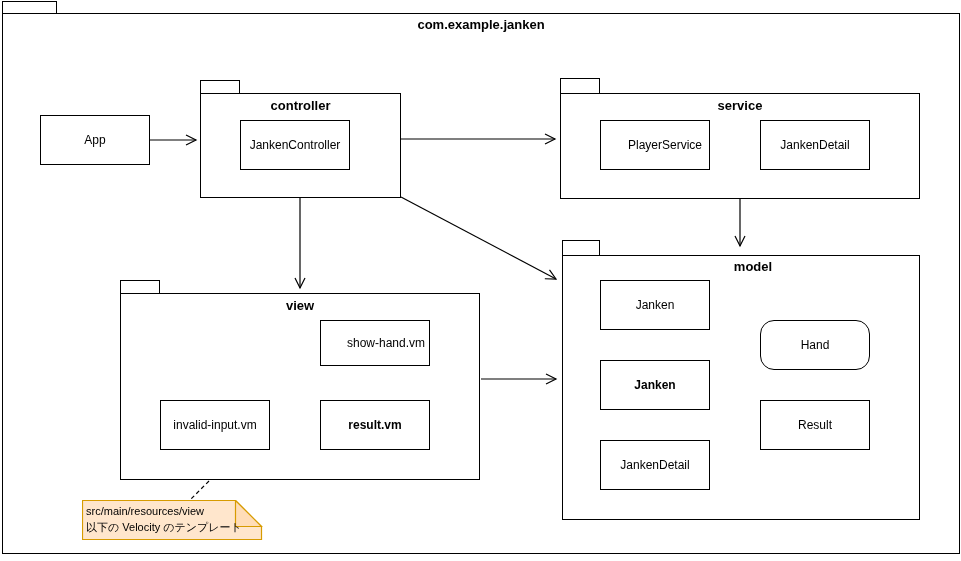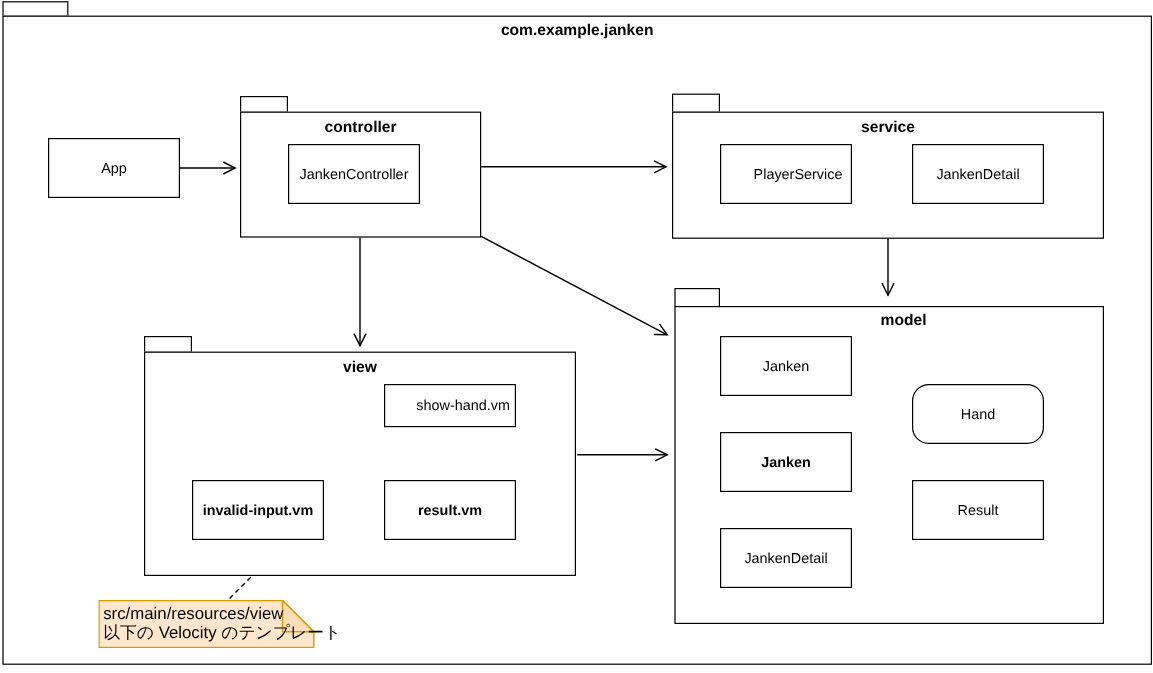--- a/index.html
+++ b/index.html
@@ -41,21 +41,21 @@
   }
   .note-shape {
     position: absolute;
     left: 82px; top: 500px;
     width: 181px; height: 41px;
   }
   .note-text {
     position: absolute;
     left: 86px; top: 503px;
     width: 172px;
-    font-size: 14px;
+    font-size: 11px;
     line-height: 16px;
     white-space: nowrap;
   }
 
   
   .outer-tab  { left: 2px;   top: 1px;   width: 55px;  height: 13px; }
   .outer-body { left: 2px;   top: 13px;  width: 958px; height: 541px; }
   .outer-title{ left: 2px;   top: 17px;  width: 958px; }
 
   
@@ -69,22 +69,22 @@
   .service-body { left: 560px; top: 93px;  width: 360px; height: 106px; }
   .service-title{ left: 560px; top: 98px;  width: 360px; }
   .box-playerservice  { left: 600px; top: 120px; width: 110px; height: 50px; padding-left: 20px; }
   .box-jankenservice  { left: 760px; top: 120px; width: 110px; height: 50px; }
 
   
   .view-tab  { left: 120px; top: 280px; width: 40px;  height: 14px; }
   .view-body { left: 120px; top: 293px; width: 360px; height: 187px; }
   .view-title{ left: 120px; top: 298px; width: 360px; }
   .box-scanprompt   { left: 160px; top: 320px; width: 110px; height: 50px; }
-  .box-showhand     { left: 320px; top: 320px; width: 110px; height: 36px; padding-left: 22px; }
-  .box-invalidinput { left: 160px; top: 400px; width: 110px; height: 50px; font-weight: bold; }
+  .box-showhand     { left: 320px; top: 320px; width: 110px; height: 46px; padding-left: 22px; }
+  .box-invalidinput { left: 160px; top: 400px; width: 110px; height: 50px; }
   .box-resultvm     { left: 320px; top: 400px; width: 110px; height: 50px; font-weight: bold; }
 
   
   .model-tab  { left: 562px; top: 240px; width: 38px;  height: 16px; }
   .model-body { left: 562px; top: 255px; width: 358px; height: 265px; }
   .model-title{ left: 574px; top: 259px; width: 358px; }
   .box-player       { left: 600px; top: 280px; width: 110px; height: 50px; }
   .box-janken       { left: 600px; top: 360px; width: 110px; height: 50px; font-weight: bold; }
   .box-jankendetail { left: 600px; top: 440px; width: 110px; height: 50px; }
   .box-hand         { left: 760px; top: 320px; width: 110px; height: 50px; border-radius: 14px; }

